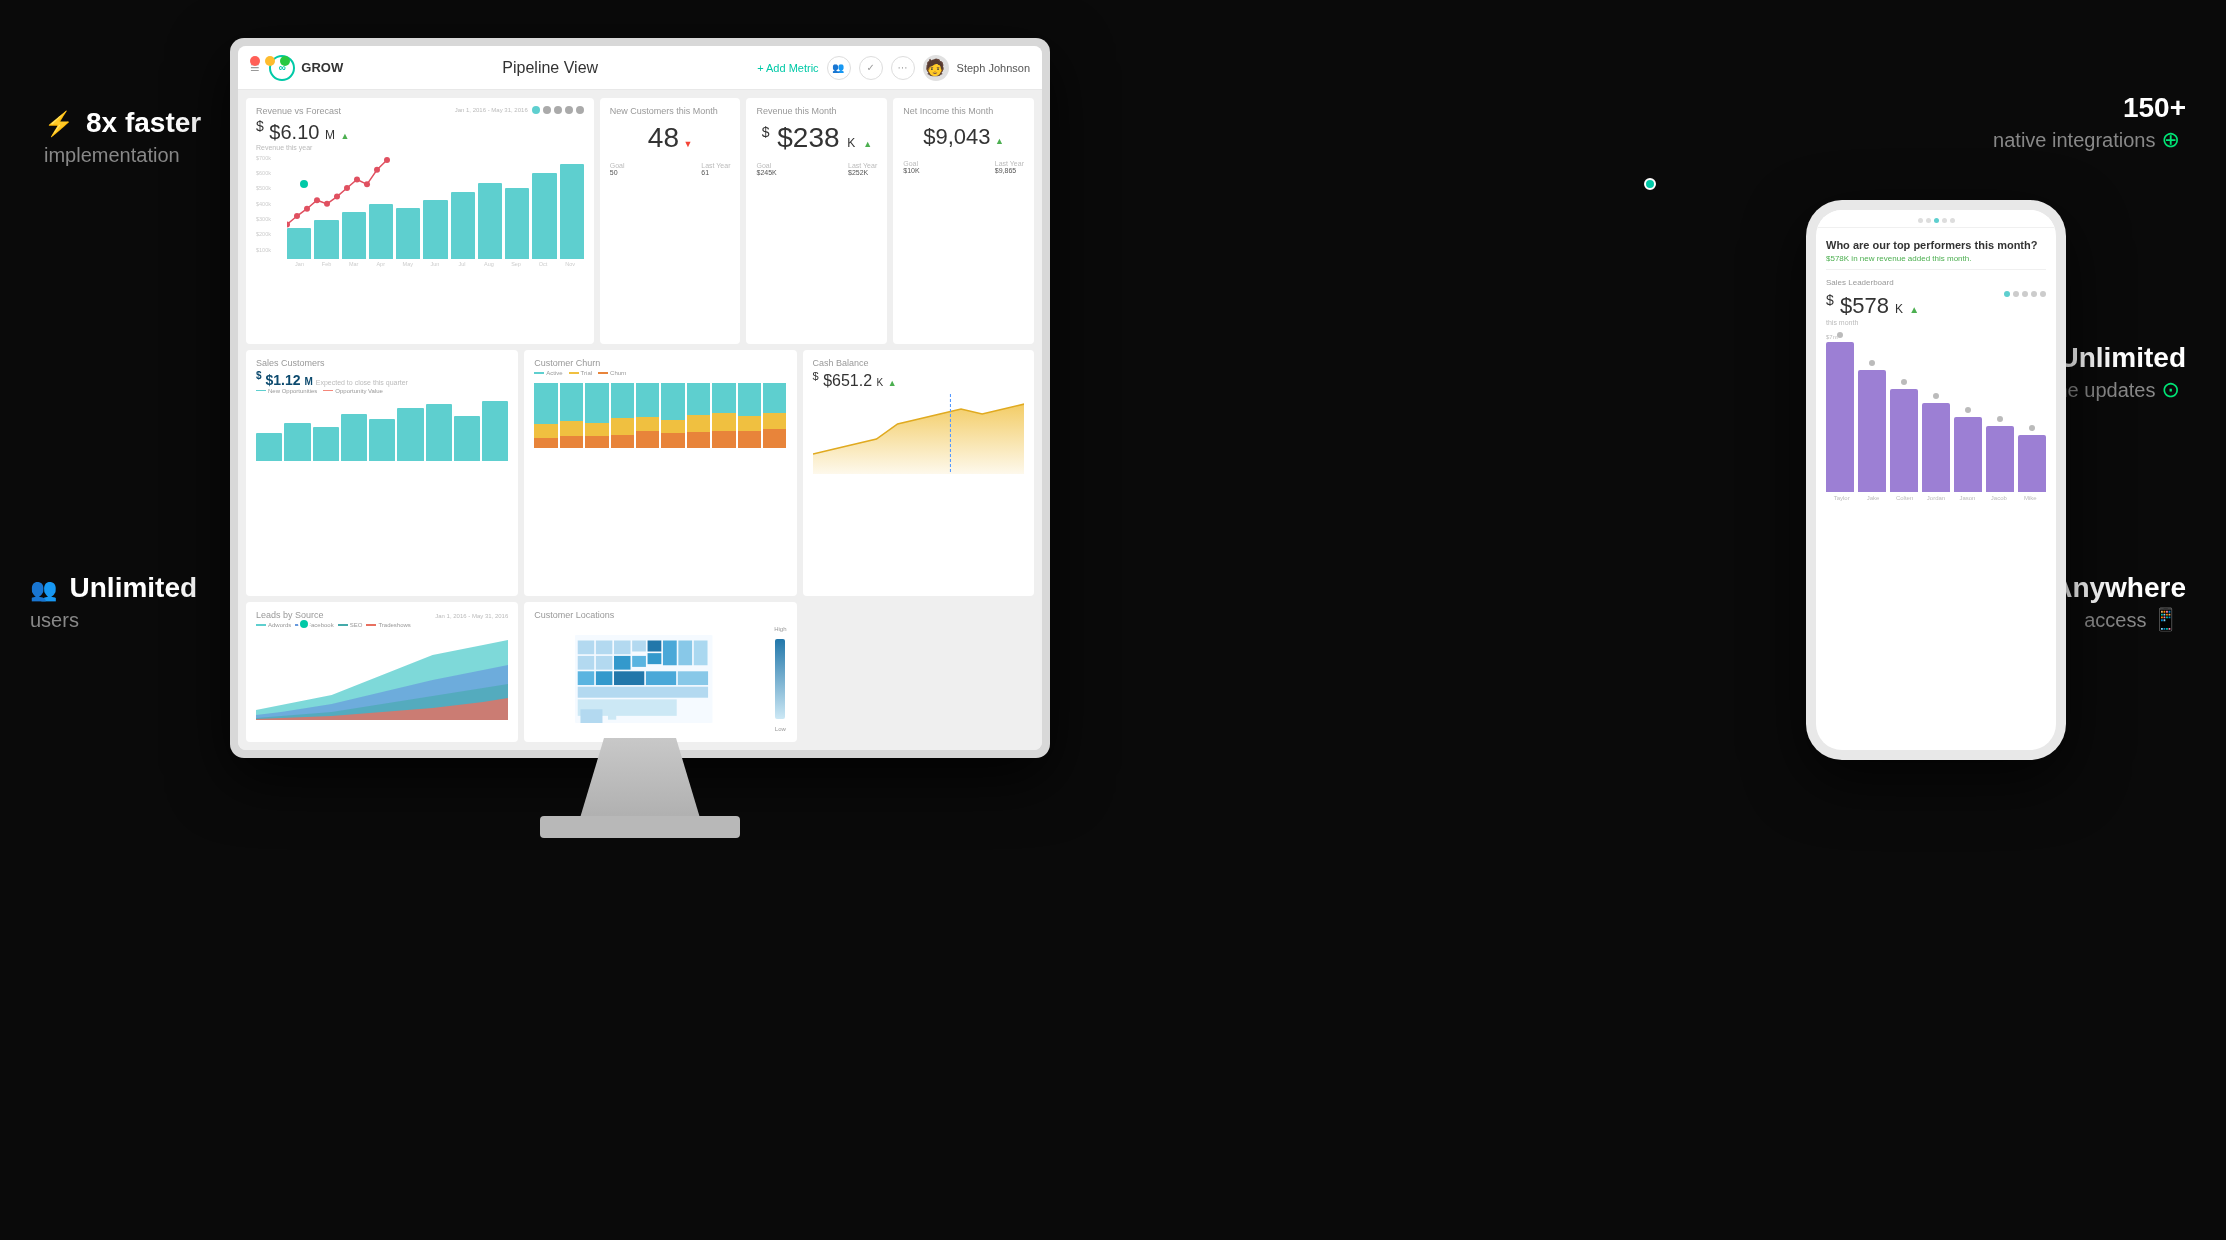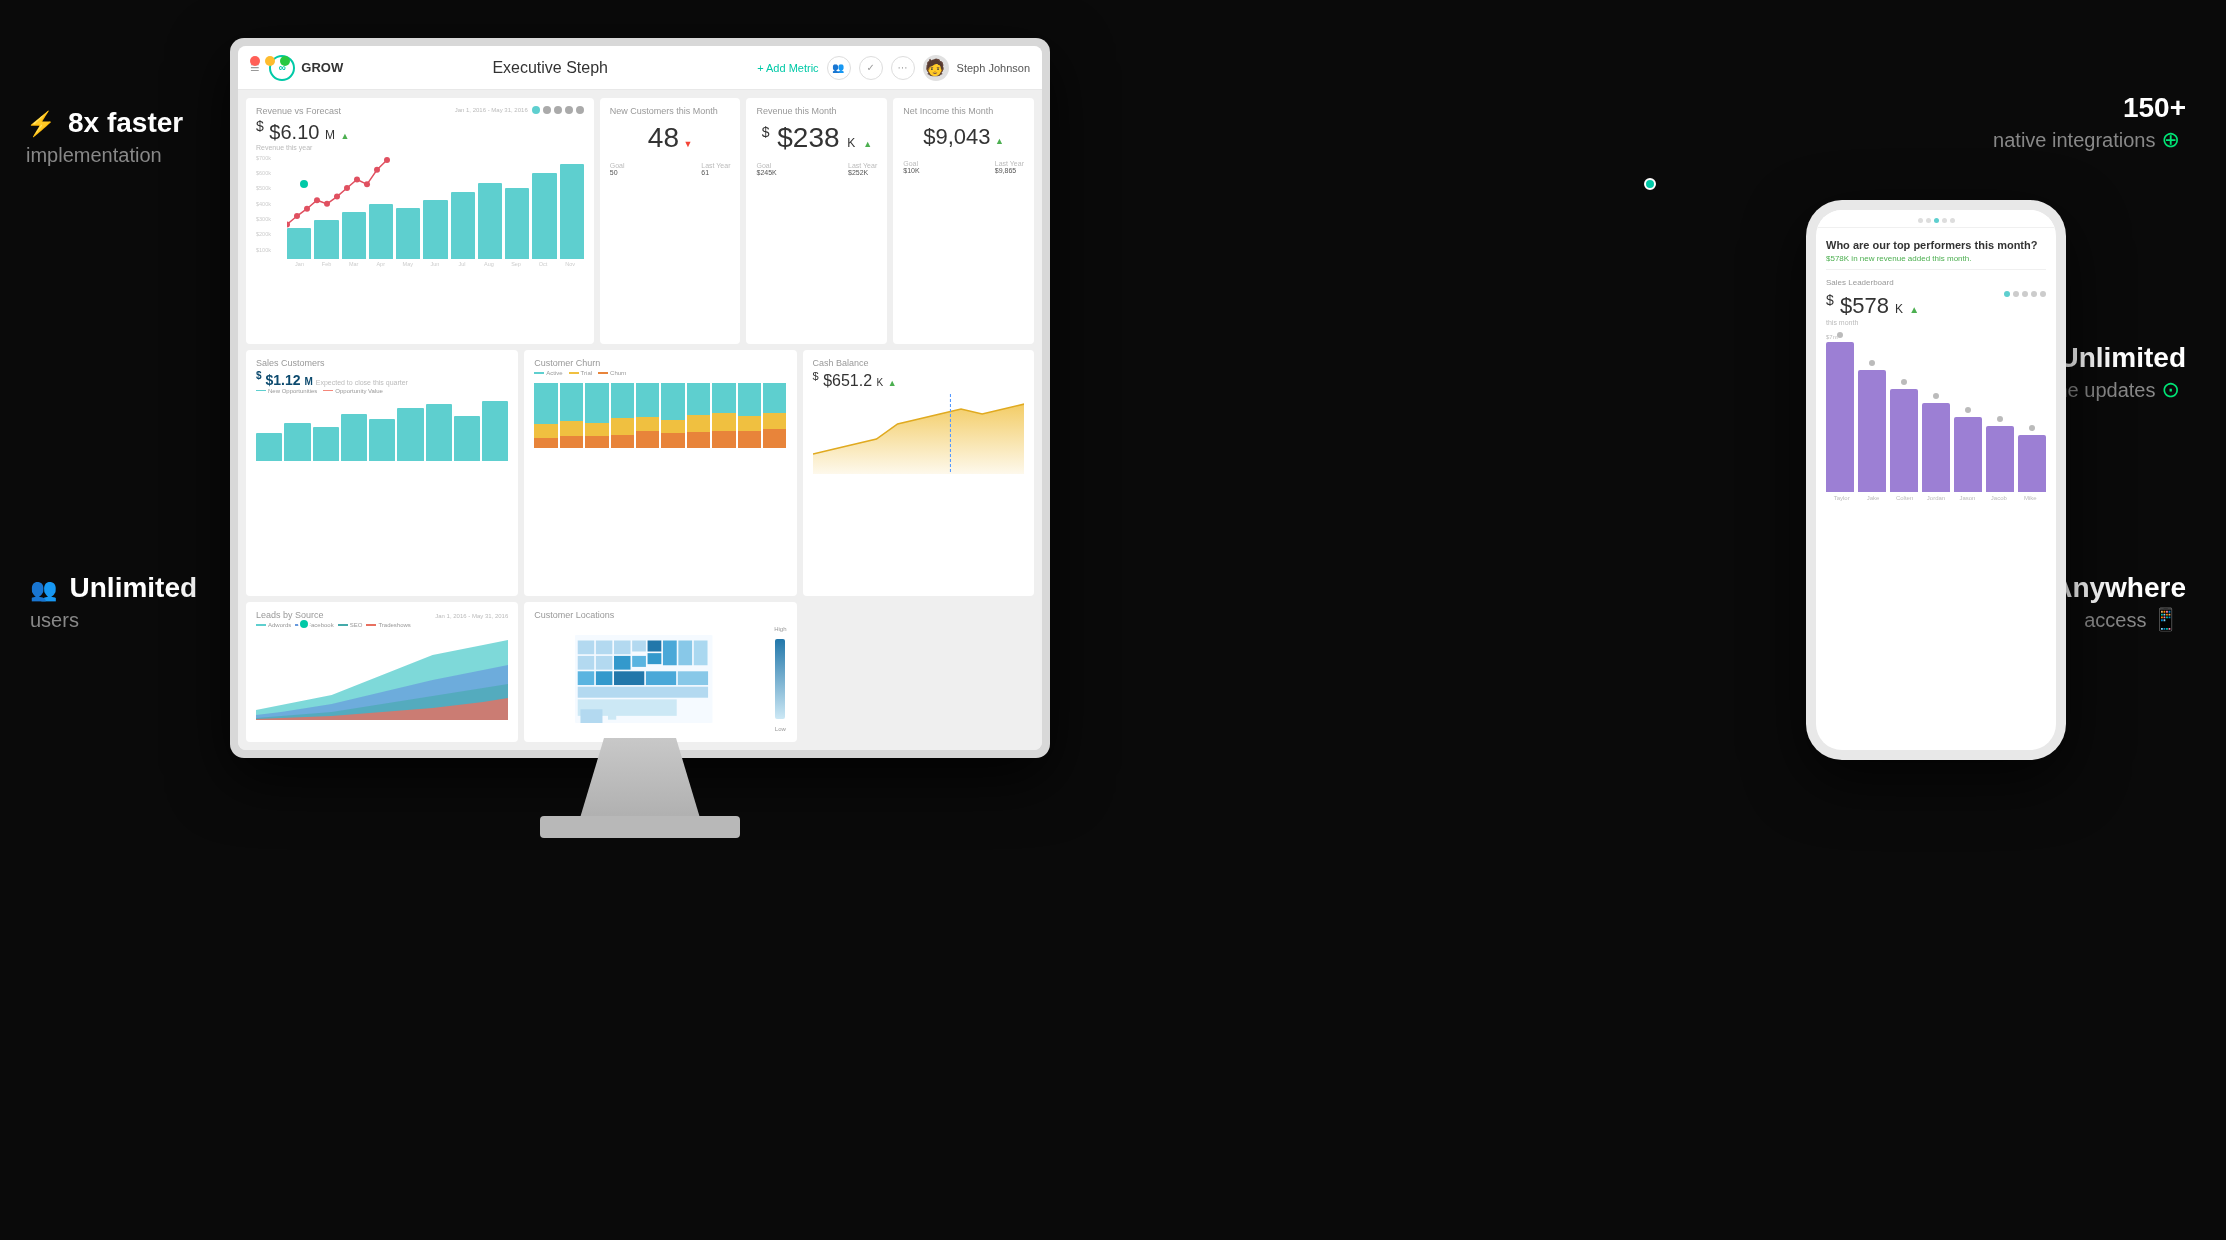--- a/index.html
+++ b/index.html
@@ -16,21 +16,21 @@
     .callout {
       position: absolute;
       color: #fff;
       font-size: 22px;
       line-height: 1.3;
     }
     .callout .icon {
       display: inline-block;
       margin-right: 6px;
     }
-    .callout-faster { top: 105px; left: 26px; }
+    .callout-faster { top: 105px; left: 44px; }
     .callout-faster .icon { color: #00e676; font-size: 24px; }
     .callout-integrations { top: 90px; right: 40px; text-align: right; }
     .callout-integrations .icon { color: #00e676; }
     .callout-realtime { top: 340px; right: 40px; text-align: right; }
     .callout-realtime .icon { color: #00e676; }
     .callout-users { top: 570px; left: 30px; }
     .callout-users .icon { color: #00e676; }
     .callout-anywhere { top: 570px; right: 40px; text-align: right; }
     .callout-anywhere .icon { color: #00e676; }
 
@@ -305,21 +305,21 @@
       <div class="monitor-dot dot-green"></div>
     </div>
     <div class="monitor-screen">
 
       <div class="app-header">
         <span class="header-menu">≡</span>
         <div class="header-logo">
           <div class="logo-icon">∞</div>
           <span>GROW</span>
         </div>
-        <div class="header-title">Executive Steph</div>
+        <div class="header-title">Pipeline View</div>
         <div class="header-actions">
           <button class="add-metric-btn">+ Add Metric</button>
           <div class="header-icon-btn">👥</div>
           <div class="header-icon-btn">✓</div>
           <div class="header-icon-btn">⋯</div>
           <div class="user-avatar">🧑</div>
           <span class="user-name">Steph Johnson</span>
         </div>
       </div>
 

